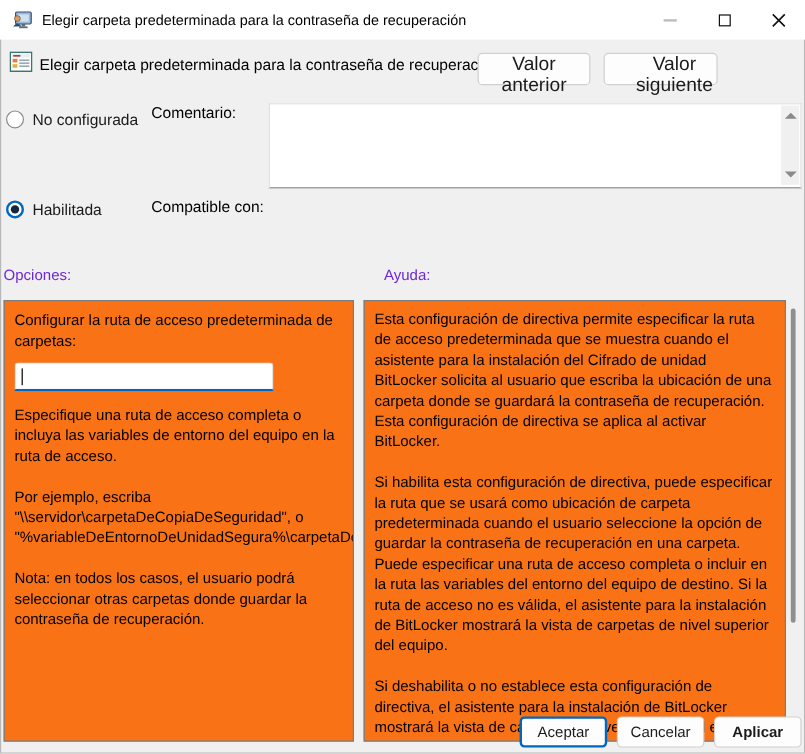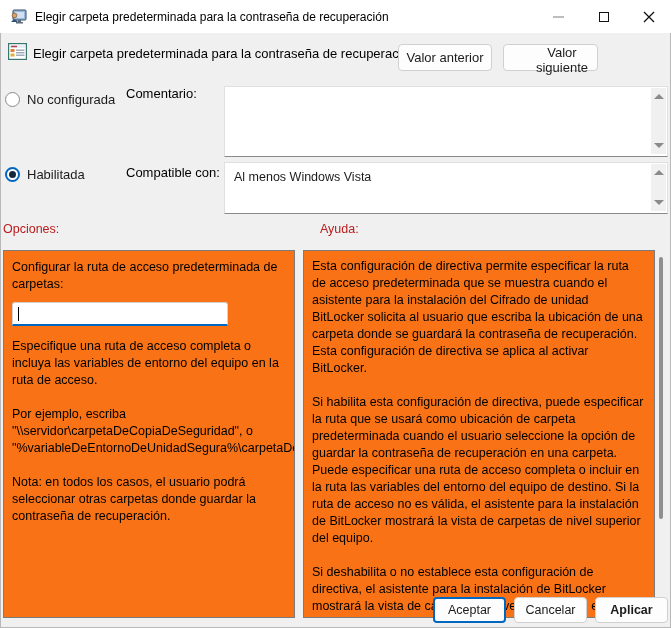--- a/index.html
+++ b/index.html
@@ -24,21 +24,21 @@
   .win-controls { position:absolute; right:0; top:0; height:33px; display:flex; }
   .win-btn { width:45px; height:33px; display:flex; align-items:center; justify-content:center; }
   .min-glyph { width:11px; height:2px; background:#bdbdbd; }
   .max-glyph { width:10px; height:10px; border:1.4px solid #111; background:transparent; }
 
   
   .header-icon { left:8px; top:43px; width:19px; height:17px; }
   .policy-name { left:33px; top:46px; font-size:13px; color:#000; }
   .hdr-btn {
     position:absolute; top:44px; height:27px; background:#fdfdfd;
-    border:1px solid #d0d0d0; border-radius:4px; font-size:13px;
+    border:1px solid #d0d0d0; border-radius:4px; font-size:16px;
     font-family:inherit; color:#1b1b1b; cursor:default;
   }
   .hdr-btn.prev { left:398px; width:94px; }
   .hdr-btn.next { left:503px; width:95px;padding-left:23px; }
 
   
   .radio-row { position:absolute; left:5px; display:flex; align-items:center; height:18px; }
   .radio-circle {
     width:15px; height:15px; border-radius:50%; background:#fff;
     border:1px solid #8a8a8a; flex:0 0 auto; position:relative;
@@ -61,21 +61,21 @@
   }
   .txtbox .content { padding:6px 22px 6px 9px; line-height:16px; }
   .vscroll {
     position:absolute; right:1px; top:1px; bottom:2px; width:15px; background:#f0f0f0;
   }
   .arr { position:absolute; left:50%; transform:translateX(-50%); width:0; height:0; }
   .arr.up   { top:6px;    border-left:5px solid transparent; border-right:5px solid transparent; border-bottom:5px solid #8a8a8a; }
   .arr.down { bottom:6px; border-left:5px solid transparent; border-right:5px solid transparent; border-top:5px solid #8a8a8a; }
 
   
-  .section-label { position:absolute; top:222px; font-size:12.5px; color:#b91c1c; }
+  .section-label { position:absolute; top:222px; font-size:12.5px; color:#6d28d9; }
 
   
   .panel {
     position:absolute; top:250px; height:368px; background:#f97316;
     border:1px solid #7c7c7c; overflow:hidden;
   }
   .panel.options { left:3px;  width:292px; }
   .panel.help    { left:303px; width:352px; }
   .panel-inner { padding:8px 8px 8px 8px; font-size:12.5px; line-height:17px; color:#000; }
   .panel.help .panel-inner { padding:7px 10px 7px 8px; }
@@ -160,27 +160,20 @@
   <span class="field-label" style="top:86px;">Comentario:</span>
   <div class="txtbox" style="top:86px; height:71px;">
     <div class="content"></div>
     <div class="vscroll">
       <div class="arr up"></div>
       <div class="arr down"></div>
     </div>
   </div>
 
   <span class="field-label" style="top:165px;">Compatible con:</span>
-  <div class="txtbox" style="top:162px; height:52px;">
-    <div class="content">Al menos Windows Vista</div>
-    <div class="vscroll">
-      <div class="arr up"></div>
-      <div class="arr down"></div>
-    </div>
-  </div>
 
   <span class="section-label" style="left:3px;">Opciones:</span>
   <span class="section-label" style="left:320px;text-align:center;">Ayuda:</span>
 
   <div class="panel options">
     <div class="panel-inner">
       <div>Configurar la ruta de acceso predeterminada de carpetas:</div>
       <div class="path-input-wrap">
         <input class="path-input" type="text" value="" style="">
         <div class="caret"></div>

